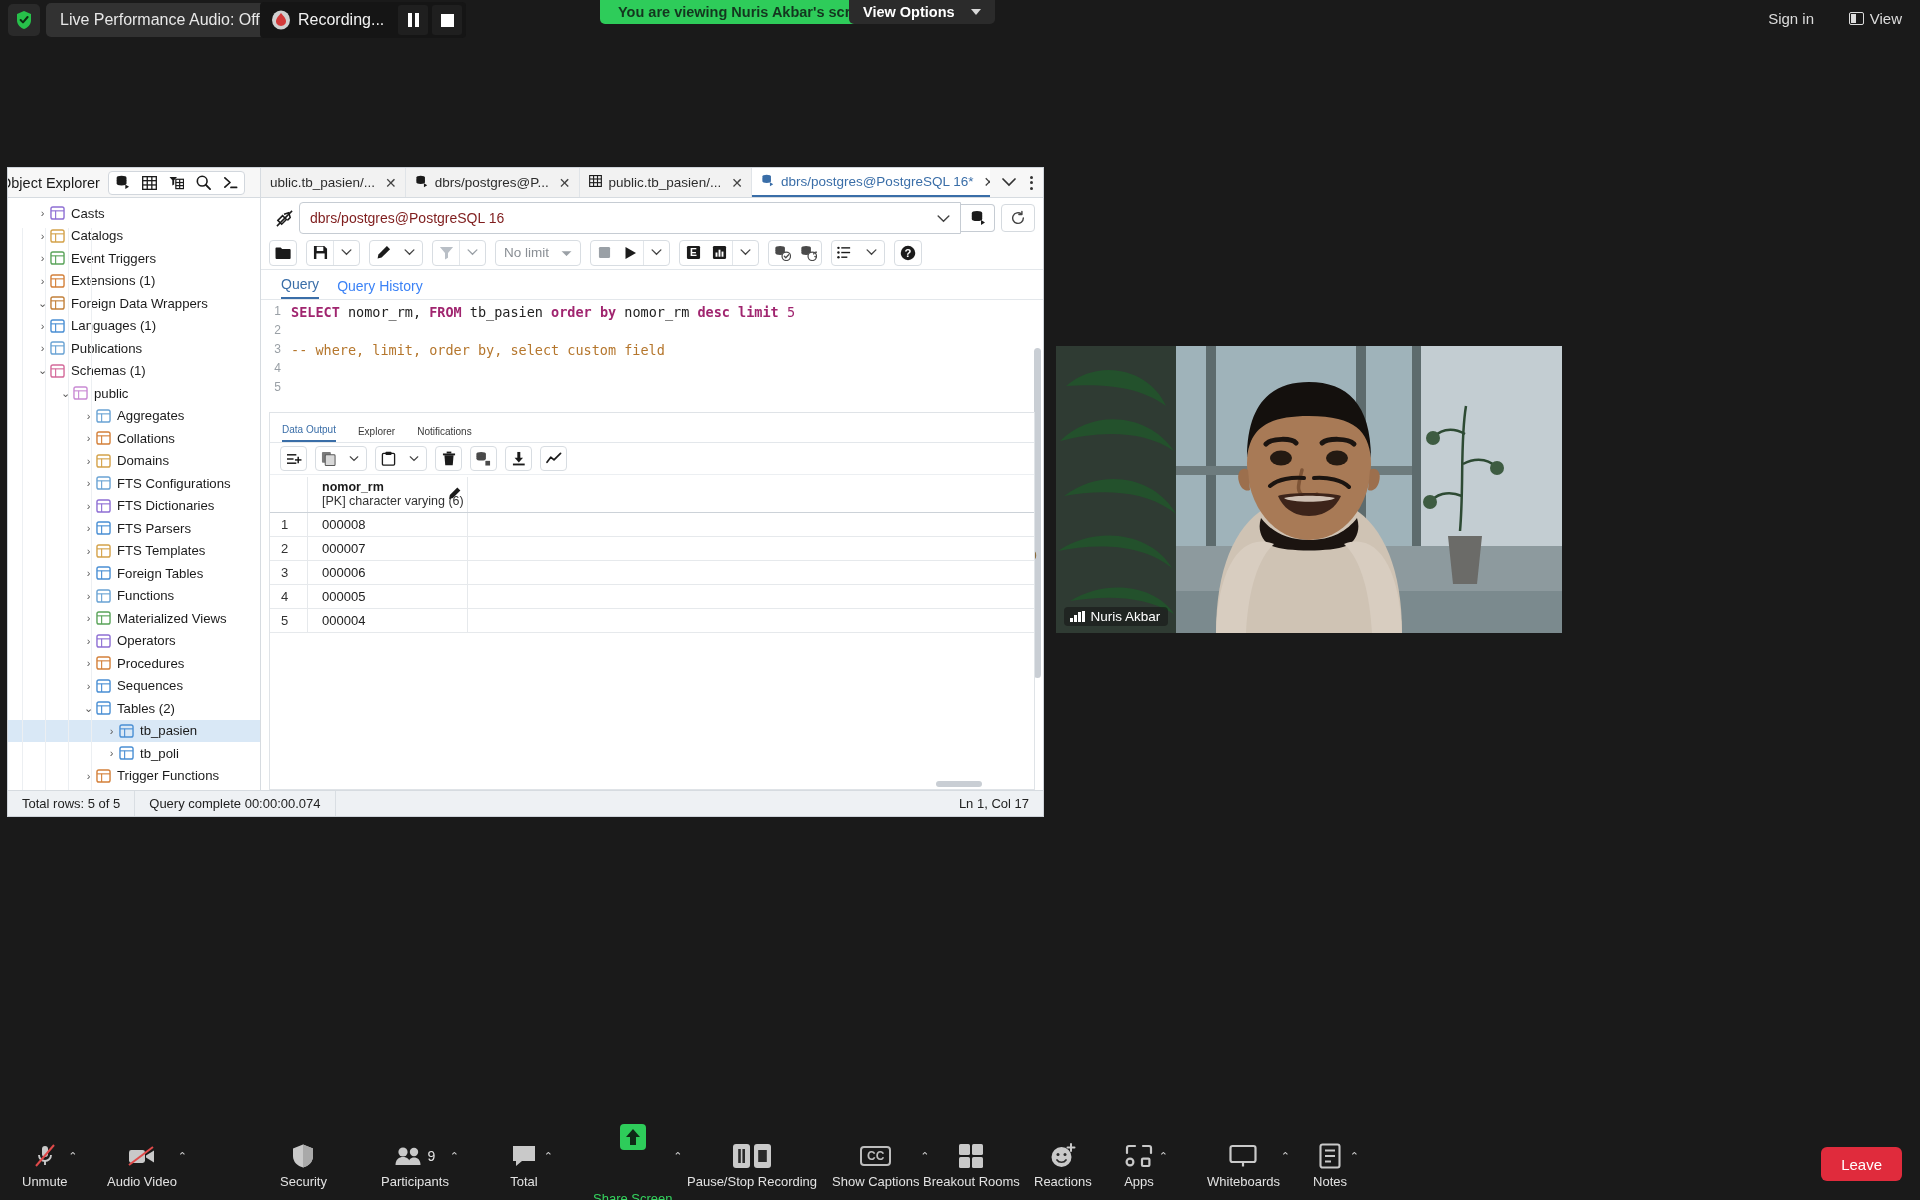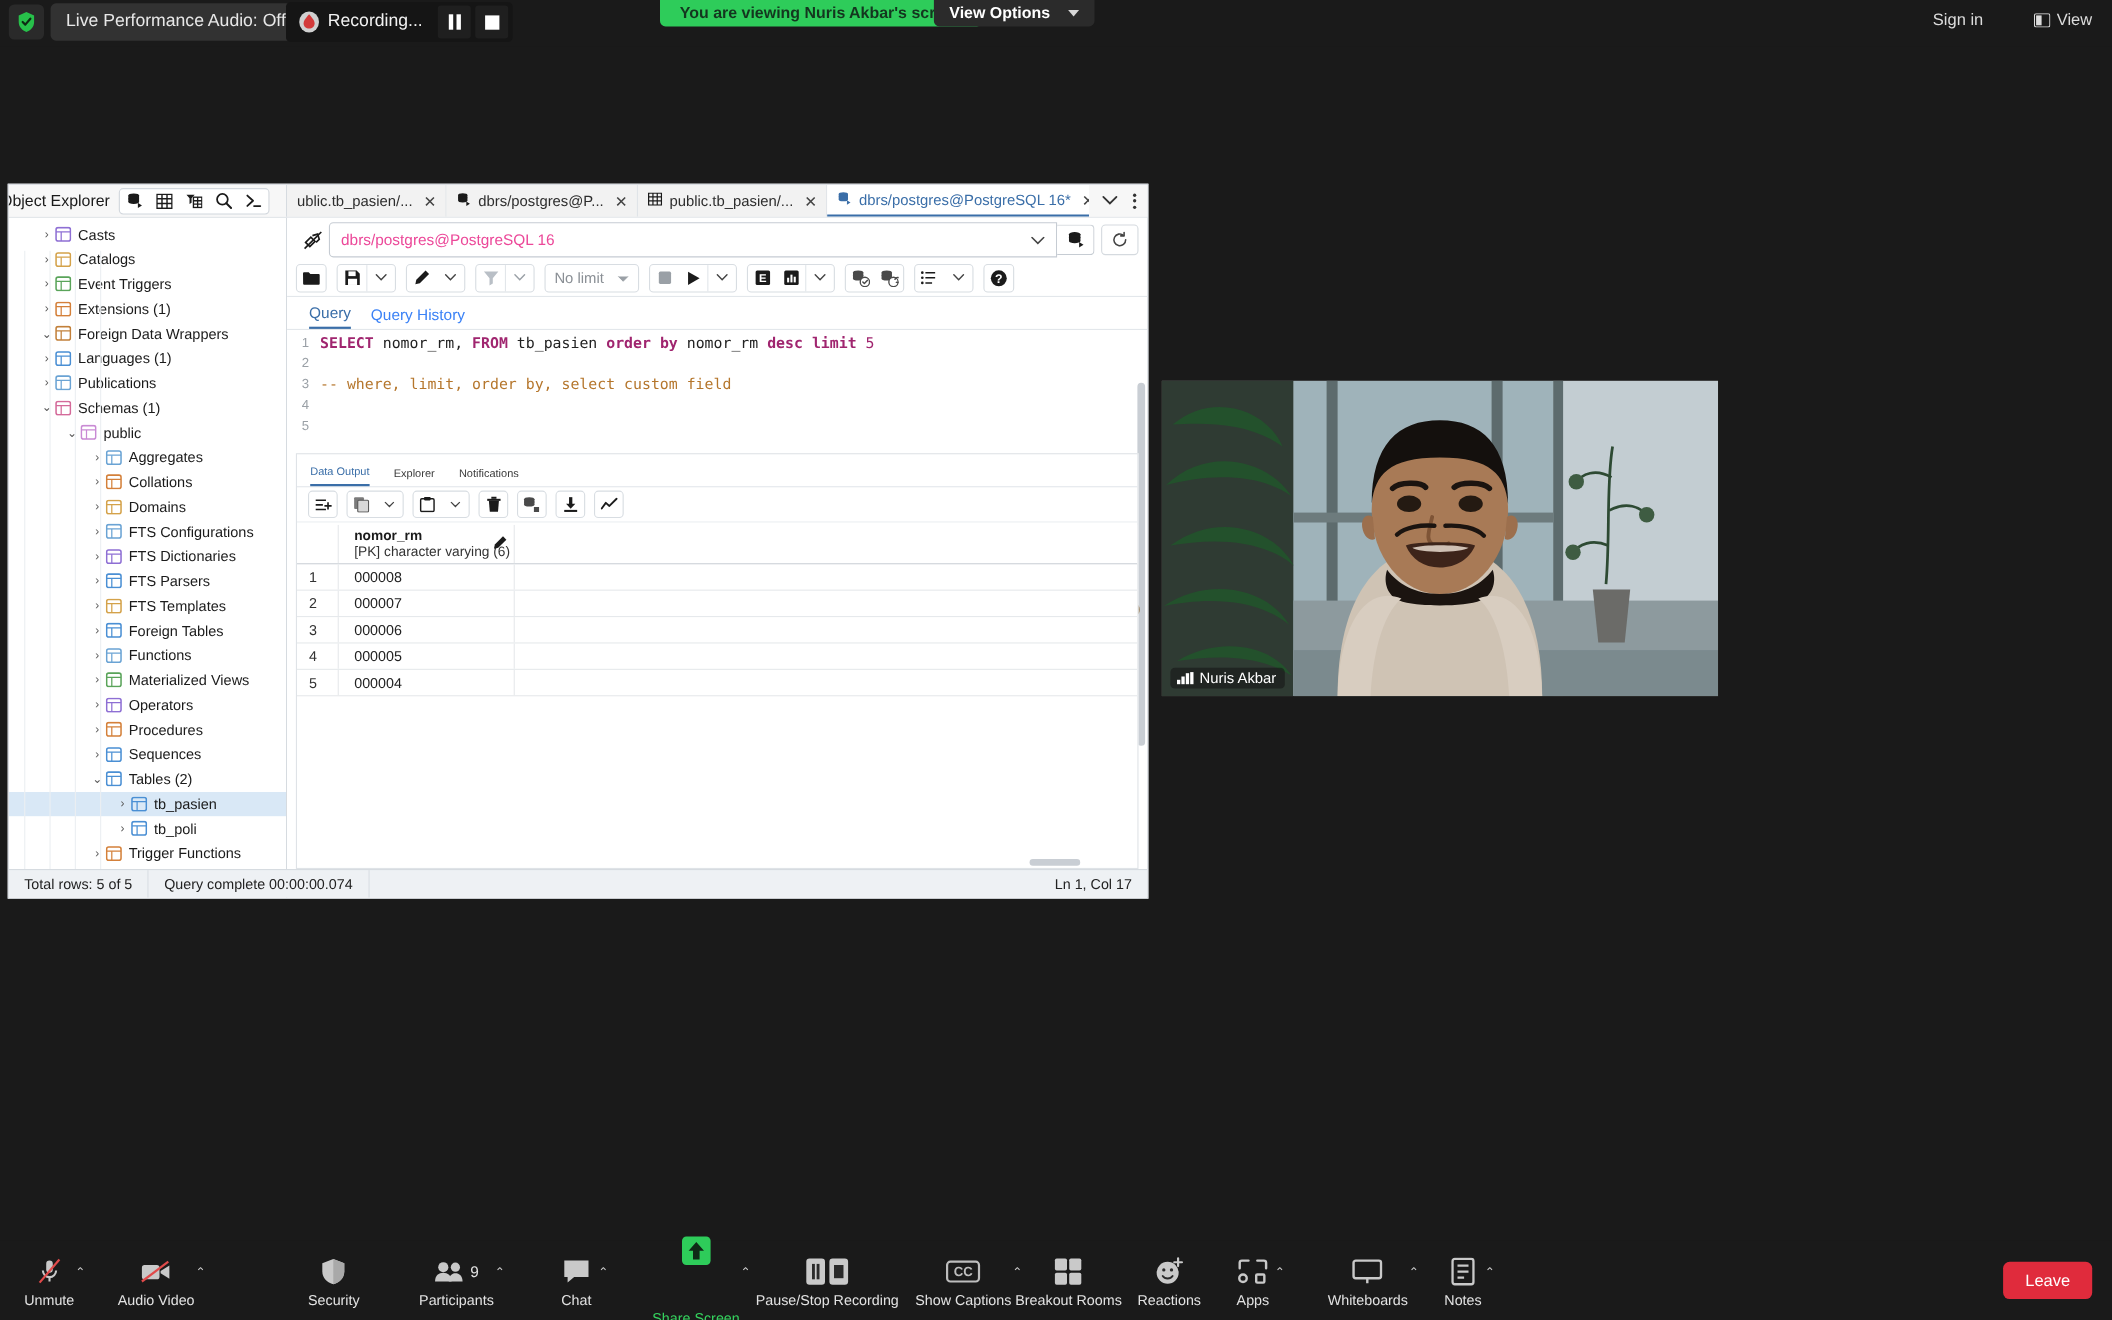--- a/index.html
+++ b/index.html
@@ -51,21 +51,21 @@
   .view-options {
     position: absolute; left: 849px; top: 0px; height: 24px;
     background: #2b2b2b; border-radius: 0 0 5px 5px;
     display: flex; align-items: center; gap: 16px;
     padding: 0 14px;
     color: #ffffff; font-size: 14.5px; font-weight: bold; white-space: nowrap;
   }
   .chev-d { width:0;height:0;border-left:5px solid transparent;border-right:5px solid transparent;border-top:6px solid #d8d8d8; }
 
   .signin-btn {
-    position: absolute; right: 117px; top: 10px;
+    position: absolute; right: 106px; top: 10px;
     color: #dcdcdc; font-size: 15px;
   }
   .view-btn {
     position: absolute; right: 18px; top: 10px;
     color: #dcdcdc; font-size: 15px; display:flex; align-items:center; gap:6px;
   }
 
   
   .pg-window {
     position: absolute; left: 7px; top: 167px;
@@ -129,21 +129,21 @@
     position: absolute; left: 253px; top: 30px; right: 0; bottom: 0;
     background: #ffffff;
   }
   .qt-connbar {
     height: 38px; display:flex; align-items:center; padding: 6px 8px 4px 8px; gap: 0;
     background:#fff;
   }
   .conn-icon { width:30px; display:flex; align-items:center; justify-content:center; }
   .conn-select {
     flex: 1; height: 19px; border: 1px solid #c6ccd3; border-radius: 4px 0 0 4px;
-    display:flex; align-items:center; padding: 15px 10px; font-size: 14px; color:#ec4899;
+    display:flex; align-items:center; padding: 15px 10px; font-size: 14px; color:#7f1d1d;
     justify-content: space-between; background:#fff;
   }
   .conn-addbtn {
     width: 34px; height:28px; border:1px solid #c6ccd3; border-left:none; border-radius:0 4px 4px 0;
     display:flex; align-items:center; justify-content:center; background:#fff;
   }
   .qt-refresh { width:34px; height:28px; display:flex; align-items:center; justify-content:center; margin-left:6px; border:1px solid #d5dadf; border-radius:4px; }
 
   .qt-toolbar {
     height: 34px; display:flex; align-items:center; gap:0px; padding: 0 8px;
@@ -1173,21 +1173,21 @@
           </div>
           <div class="zb-label">Participants</div>
           <span class="zb-caret">⌃</span>
         </div>
         <div class="zb-item" style="position: absolute; left: 497px;">
           <div class="zb-ico">
             <svg width="26" height="24" viewBox="0 0 26 24">
               <path d="M2 2 h22 v15 h-13 l-6 5 v-5 h-3 z" fill="#c9c9c9"></path>
             </svg>
           </div>
-          <div class="zb-label">Chat</div>
+          <div class="zb-label">Total</div>
           <span class="zb-caret">⌃</span>
         </div>
         <div class="zb-item" style="position: absolute; left: 585px;">
           <div class="zb-ico">
             <svg width="28" height="28" viewBox="0 0 28 28">
               <rect x="1" y="1" width="26" height="26" rx="4" fill="#2ecc5a"></rect>
               <path d="M14 6 L21 14 H17 V22 H11 V14 H7 Z" fill="#0f2a16"></path>
             </svg>
           </div>
           <div class="zb-label green">Share Screen</div>

